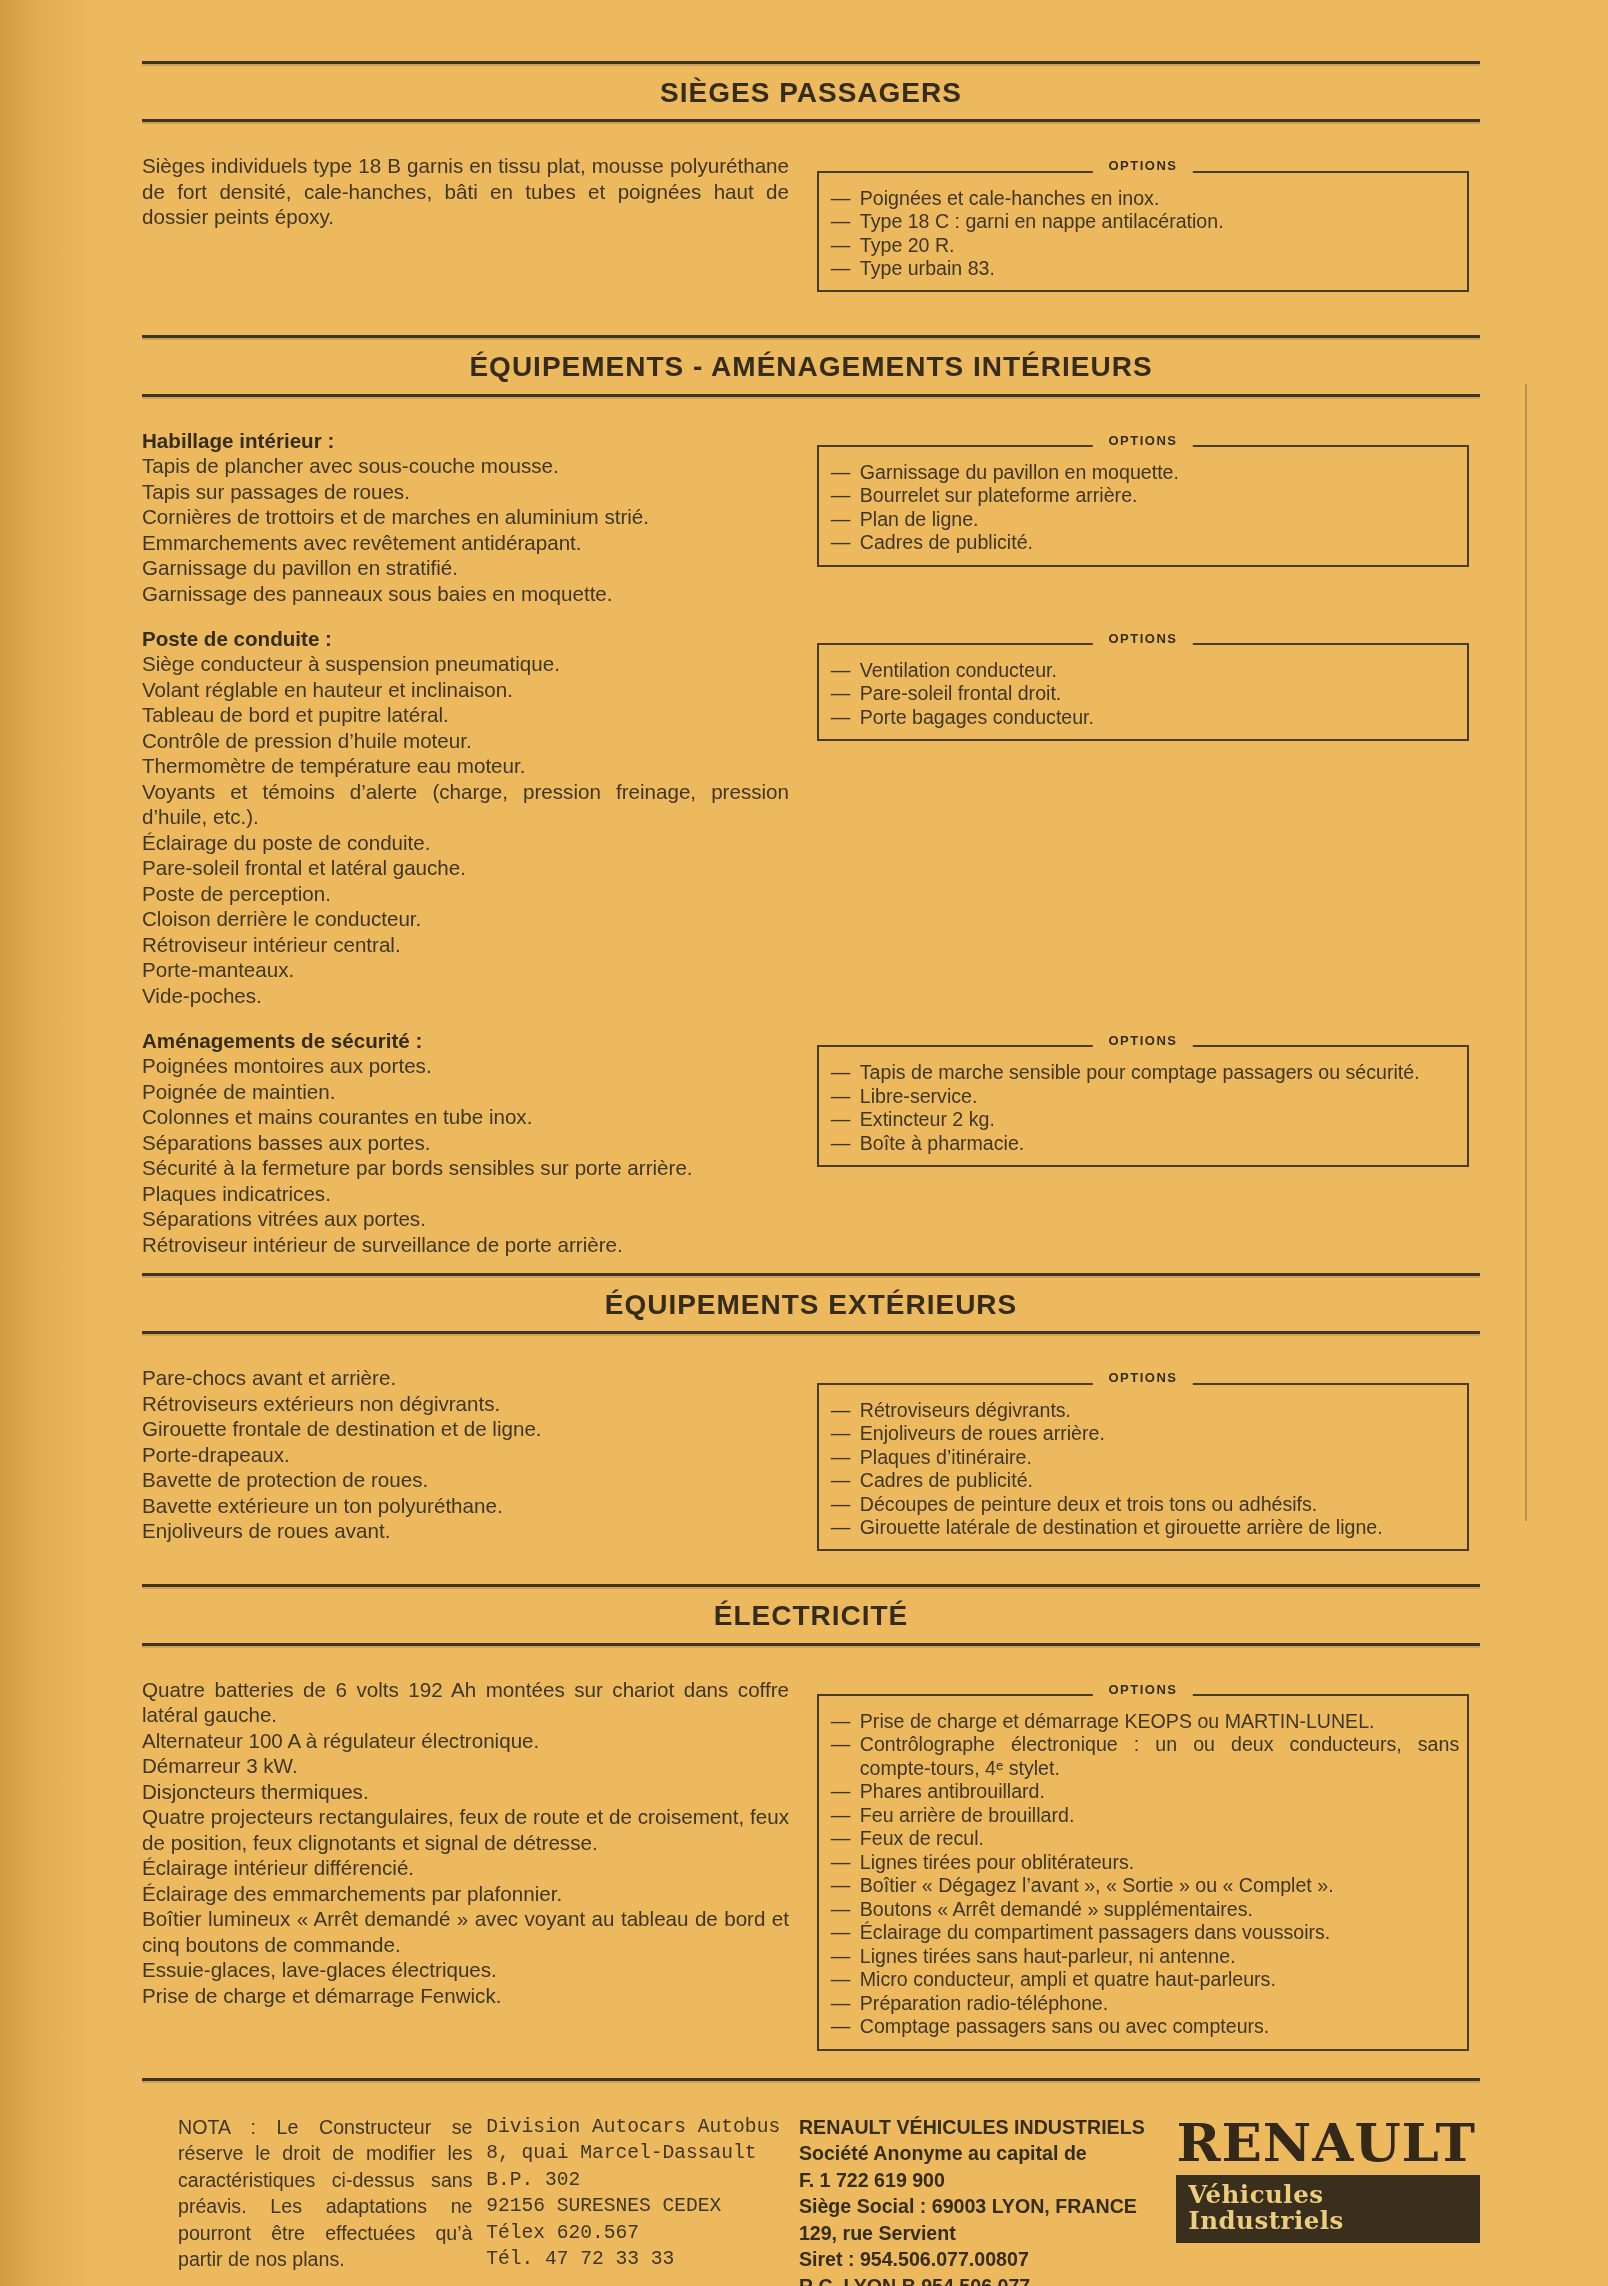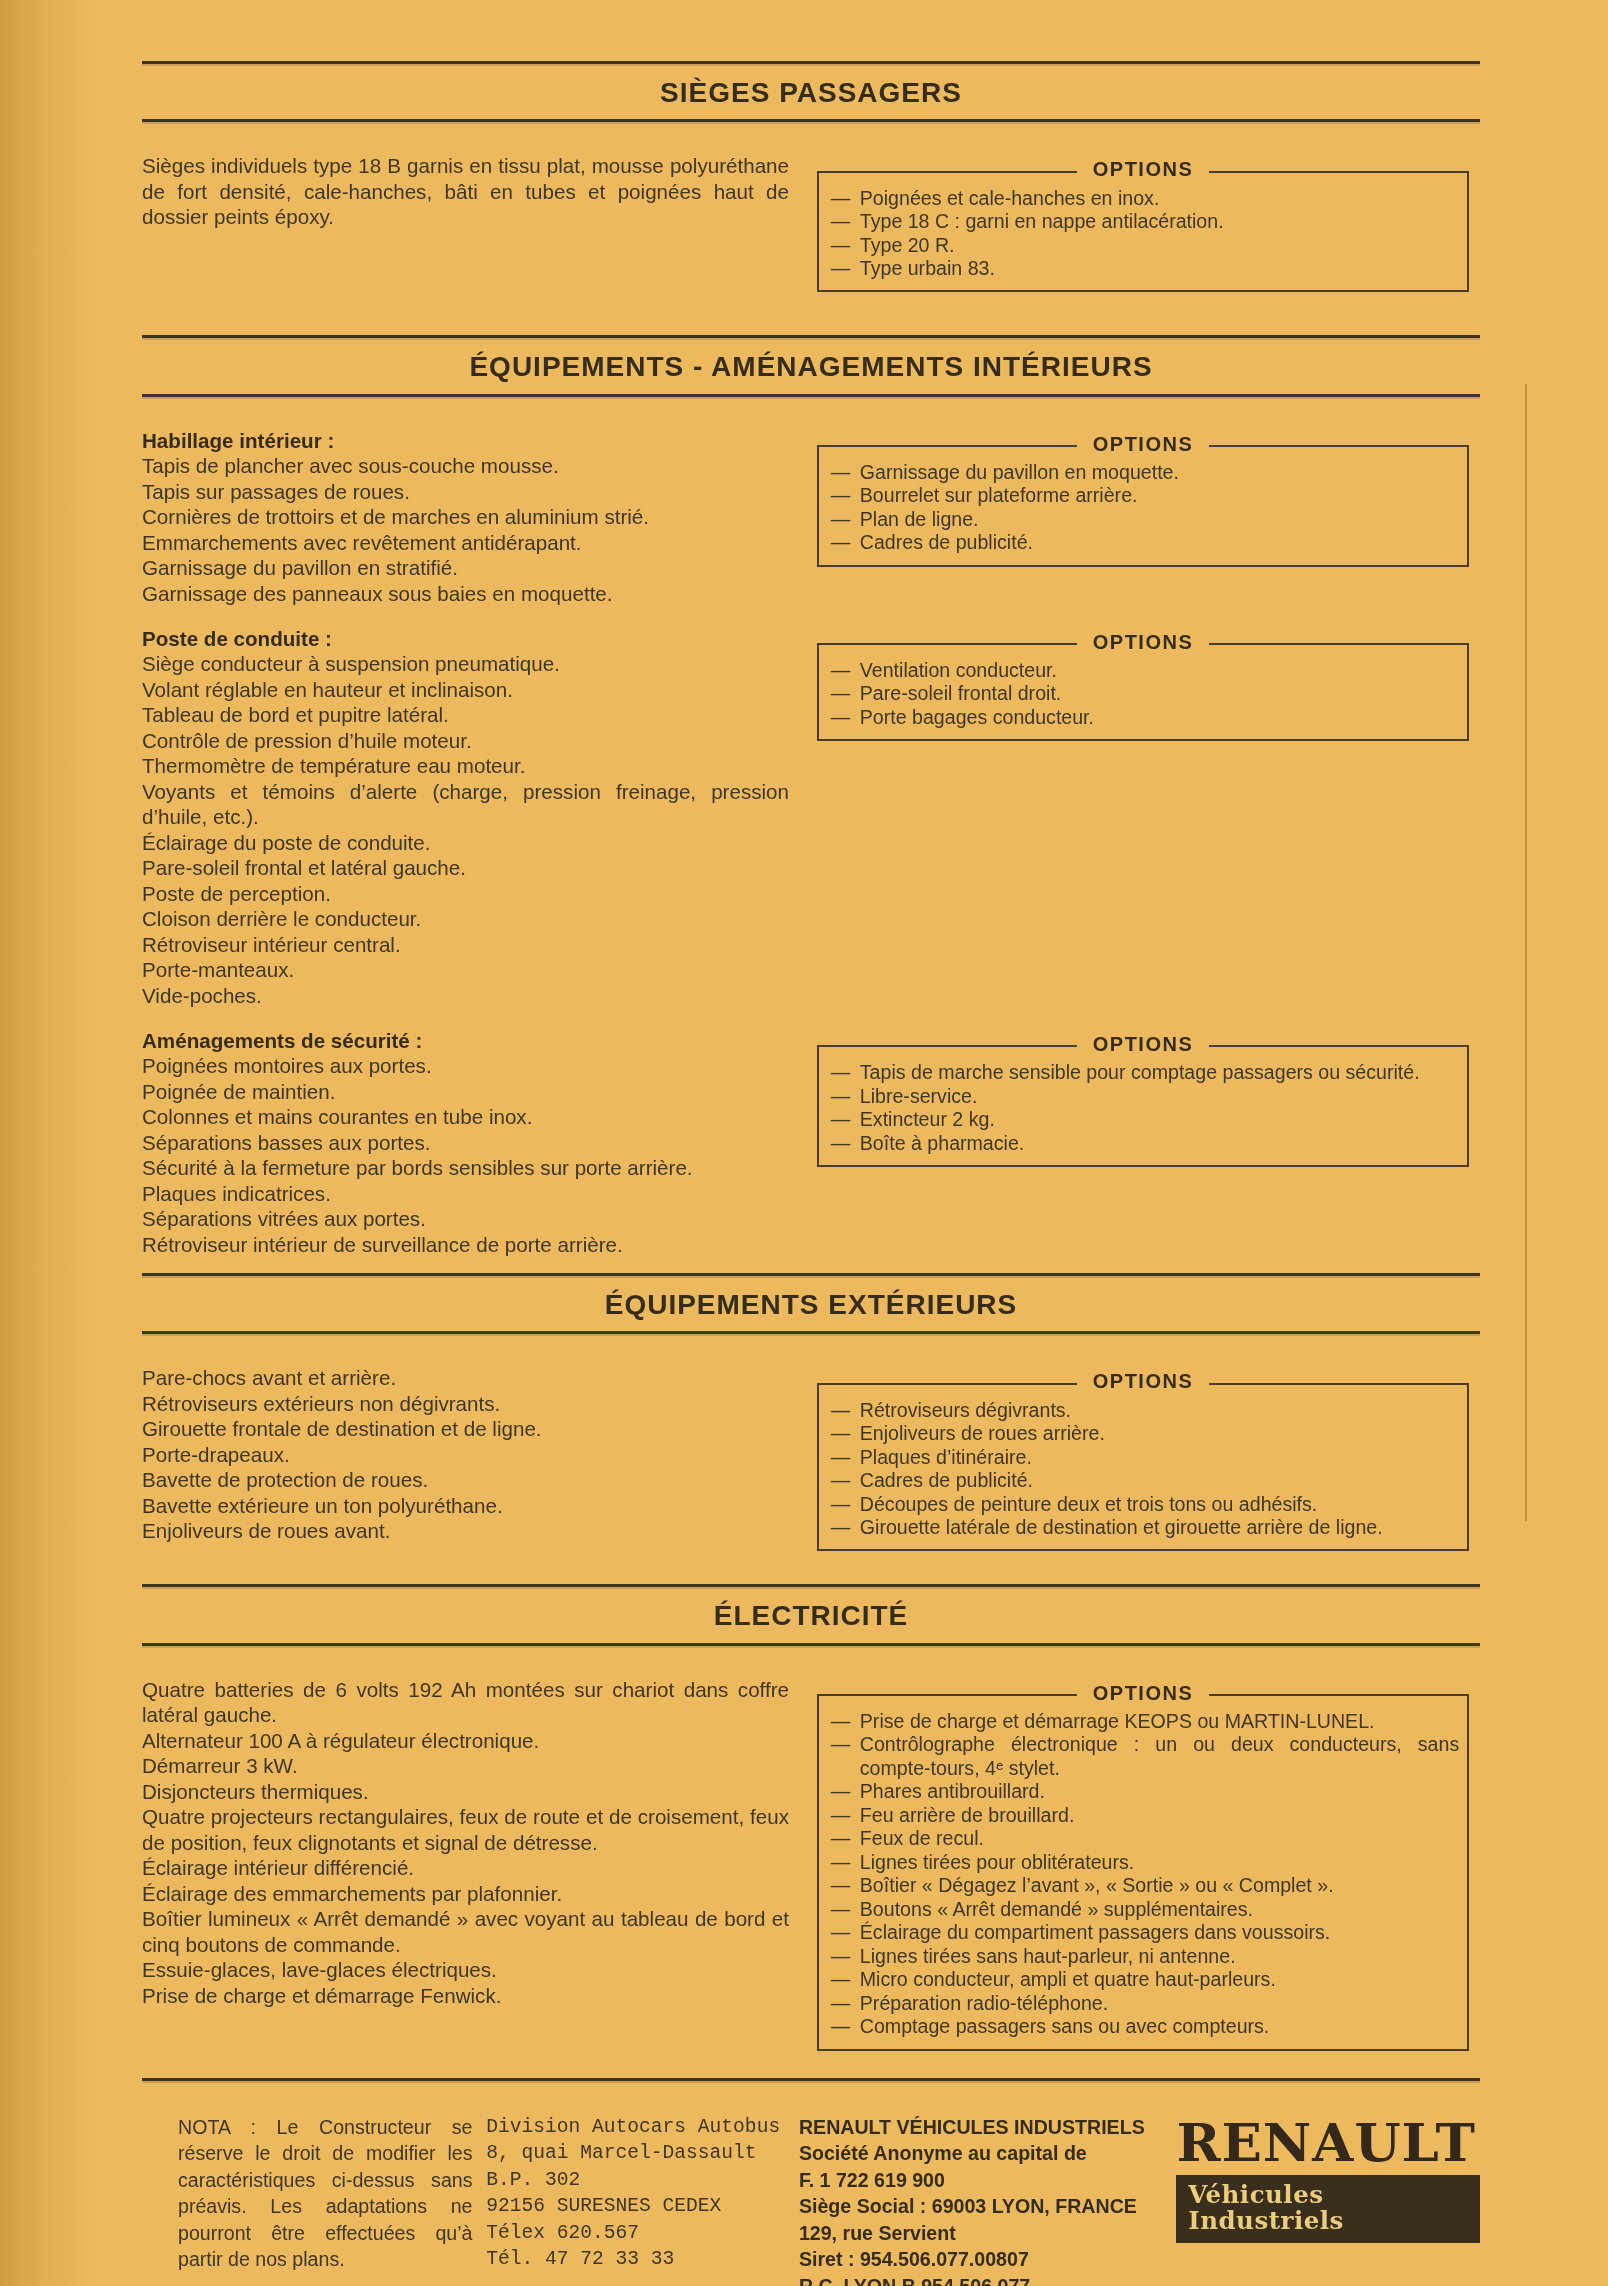--- a/index.html
+++ b/index.html
@@ -38,21 +38,21 @@
   .row{display:flex;align-items:flex-start;margin-top:31px;}
   .row + .row{margin-top:19.6px;}
 
   .left-col{width:647px;margin-right:28px;font-size:20.6px;line-height:25.5px;}
   .left-col .line{text-align:justify;hyphens:auto;}
   .block-heading{font-weight:bold;color:var(--head);}
 
   .opt-box{box-sizing:border-box;width:652px;border:2.9px solid var(--border);
     position:relative;margin-top:17.6px;padding:13.7px 7.8px 9.8px 11.8px;}
   .opt-legend{position:absolute;top:-14.7px;left:50%;transform:translateX(-50%);
-    background:var(--paper);padding:0 15.7px;font-weight:bold;font-size:20px;
+    background:var(--paper);padding:0 15.7px;font-weight:bold;font-size:13px;
     letter-spacing:1.5px;color:var(--head);white-space:nowrap;}
   .opt-item{display:flex;font-size:19.6px;line-height:23.5px;}
   .opt-item .dash{flex:none;width:29px;}
   .opt-item .opt-text{flex:1;text-align:justify;}
 
   .footer-rule{margin-top:27.4px;}
   .footer{display:flex;margin-top:33px;font-size:19.6px;line-height:26.5px;}
   .f-nota{width:314px;margin-right:13.7px;text-align:justify;margin-left:36px;}
   .f-div{width:323px;margin-right:9.8px;font-family:Liberation Mono, monospace;}
   .f-co{width:392px;margin-right:7.8px;font-weight:bold;color:var(--head);}

